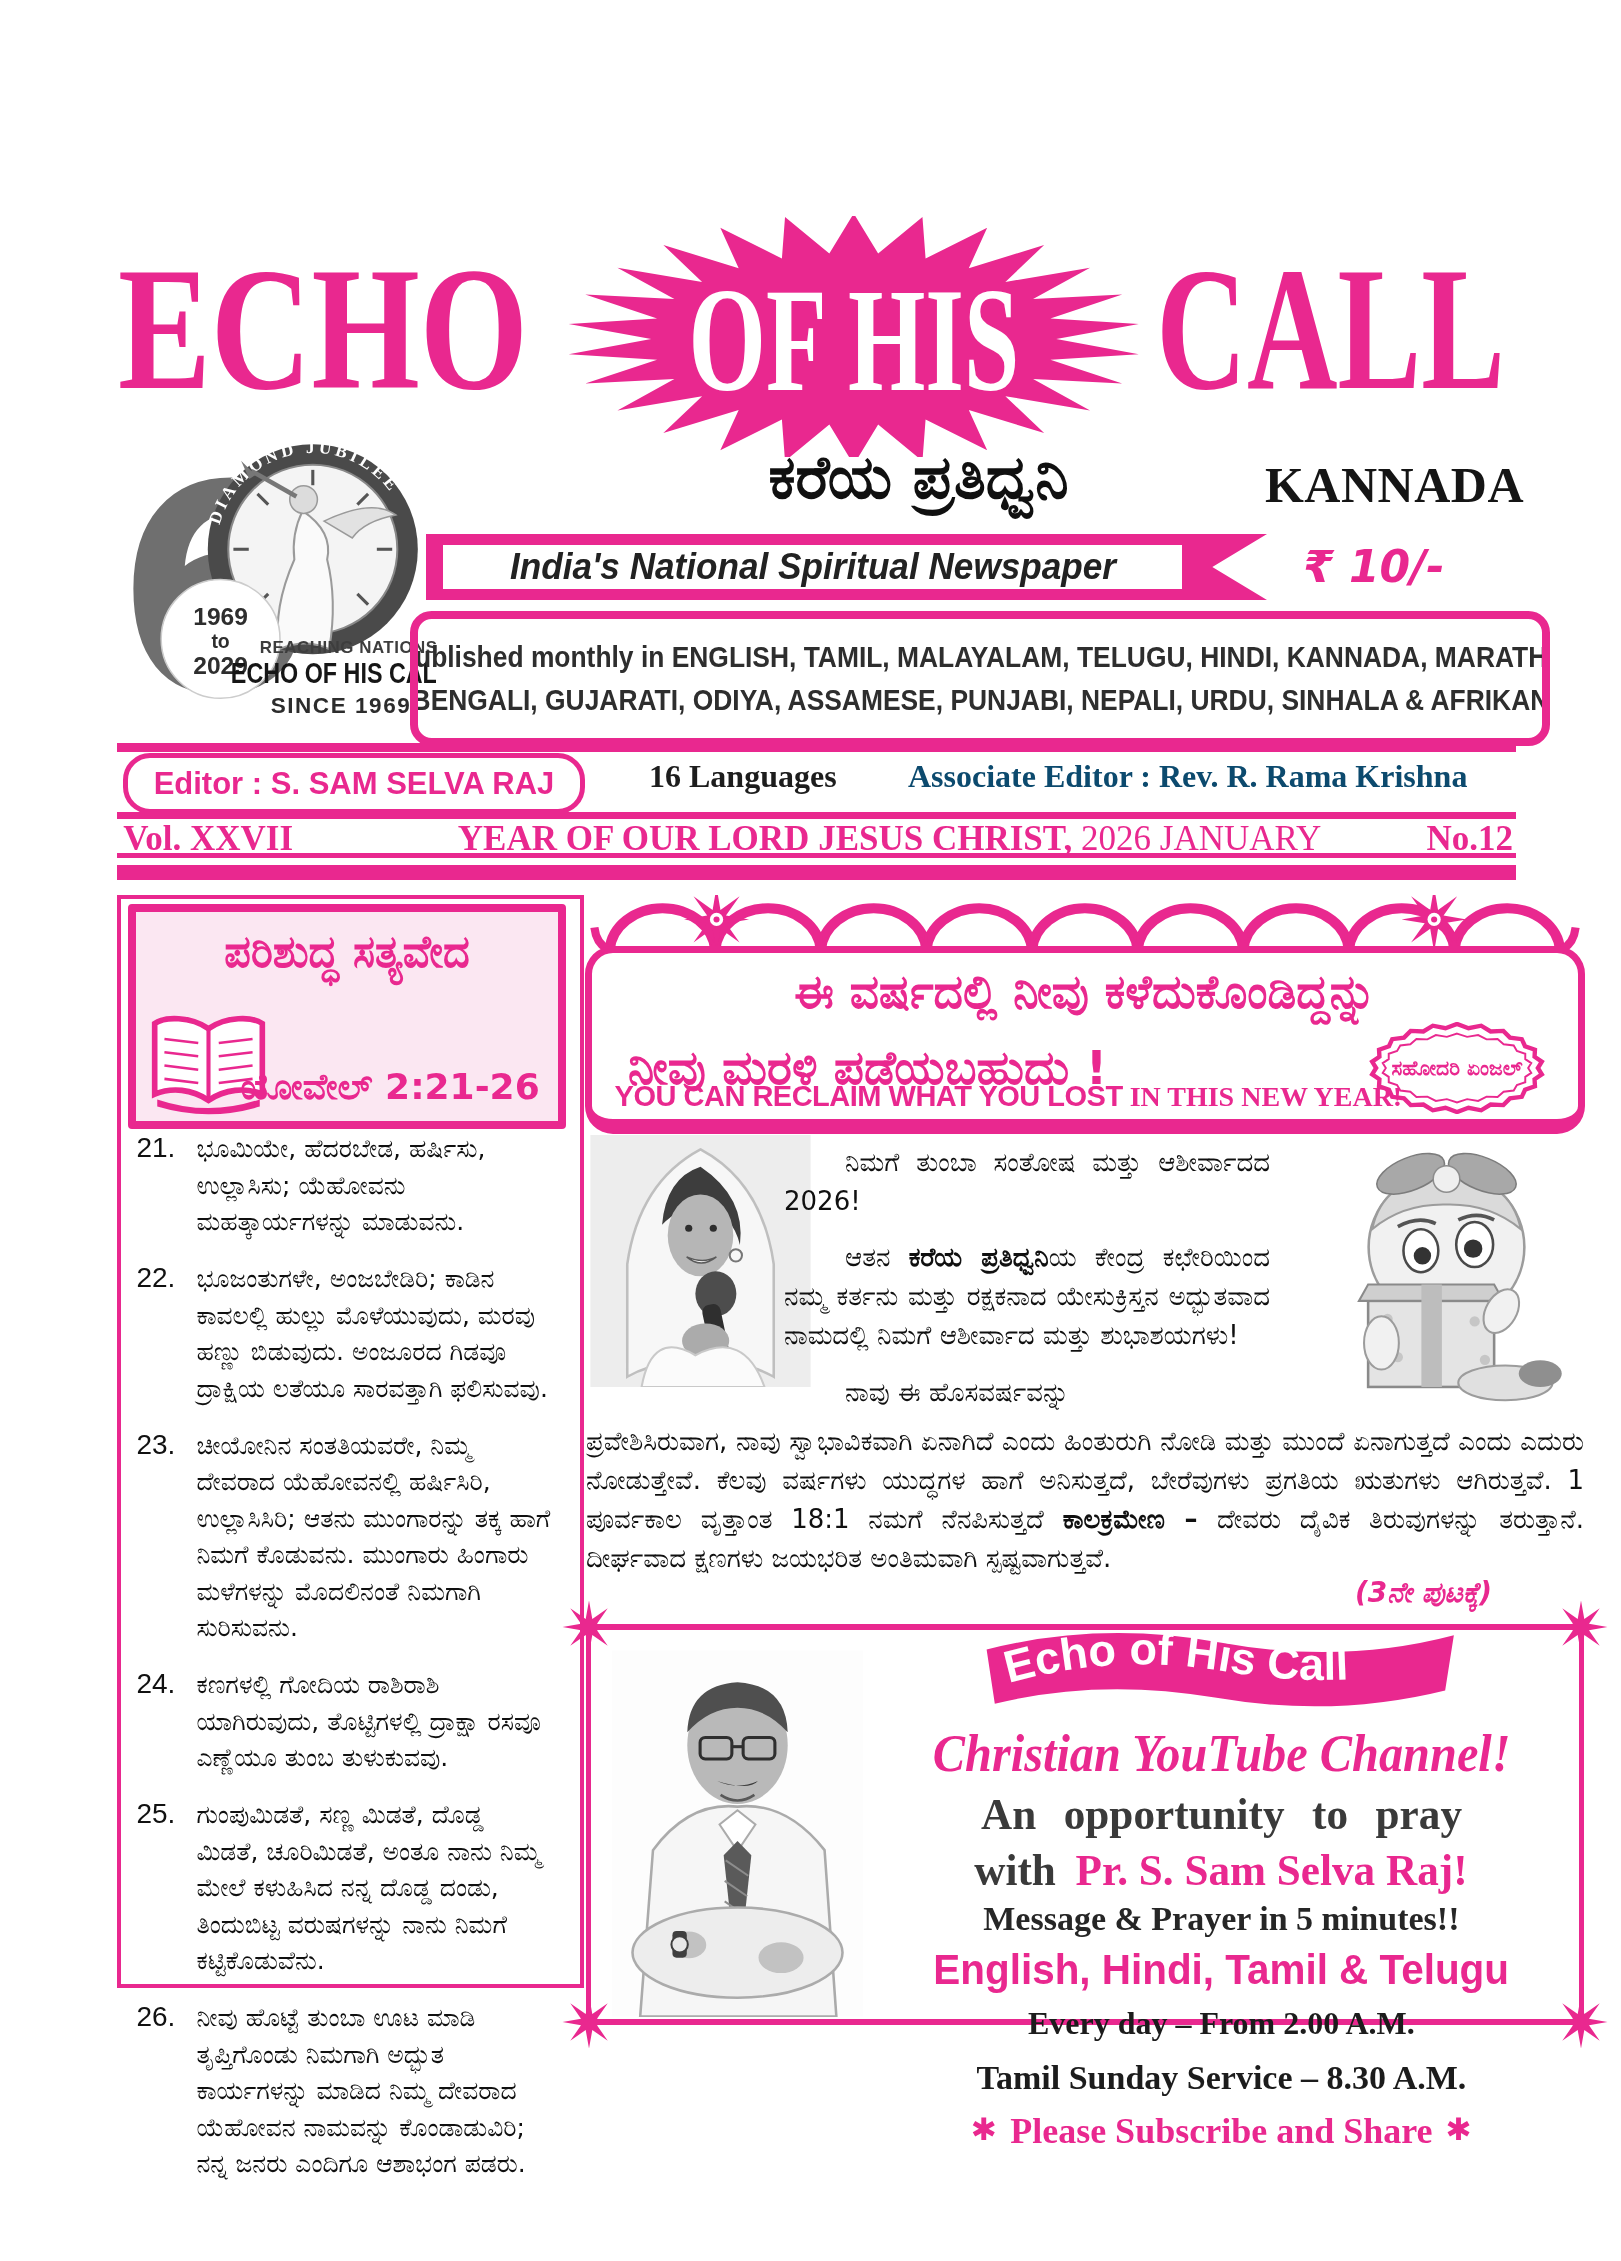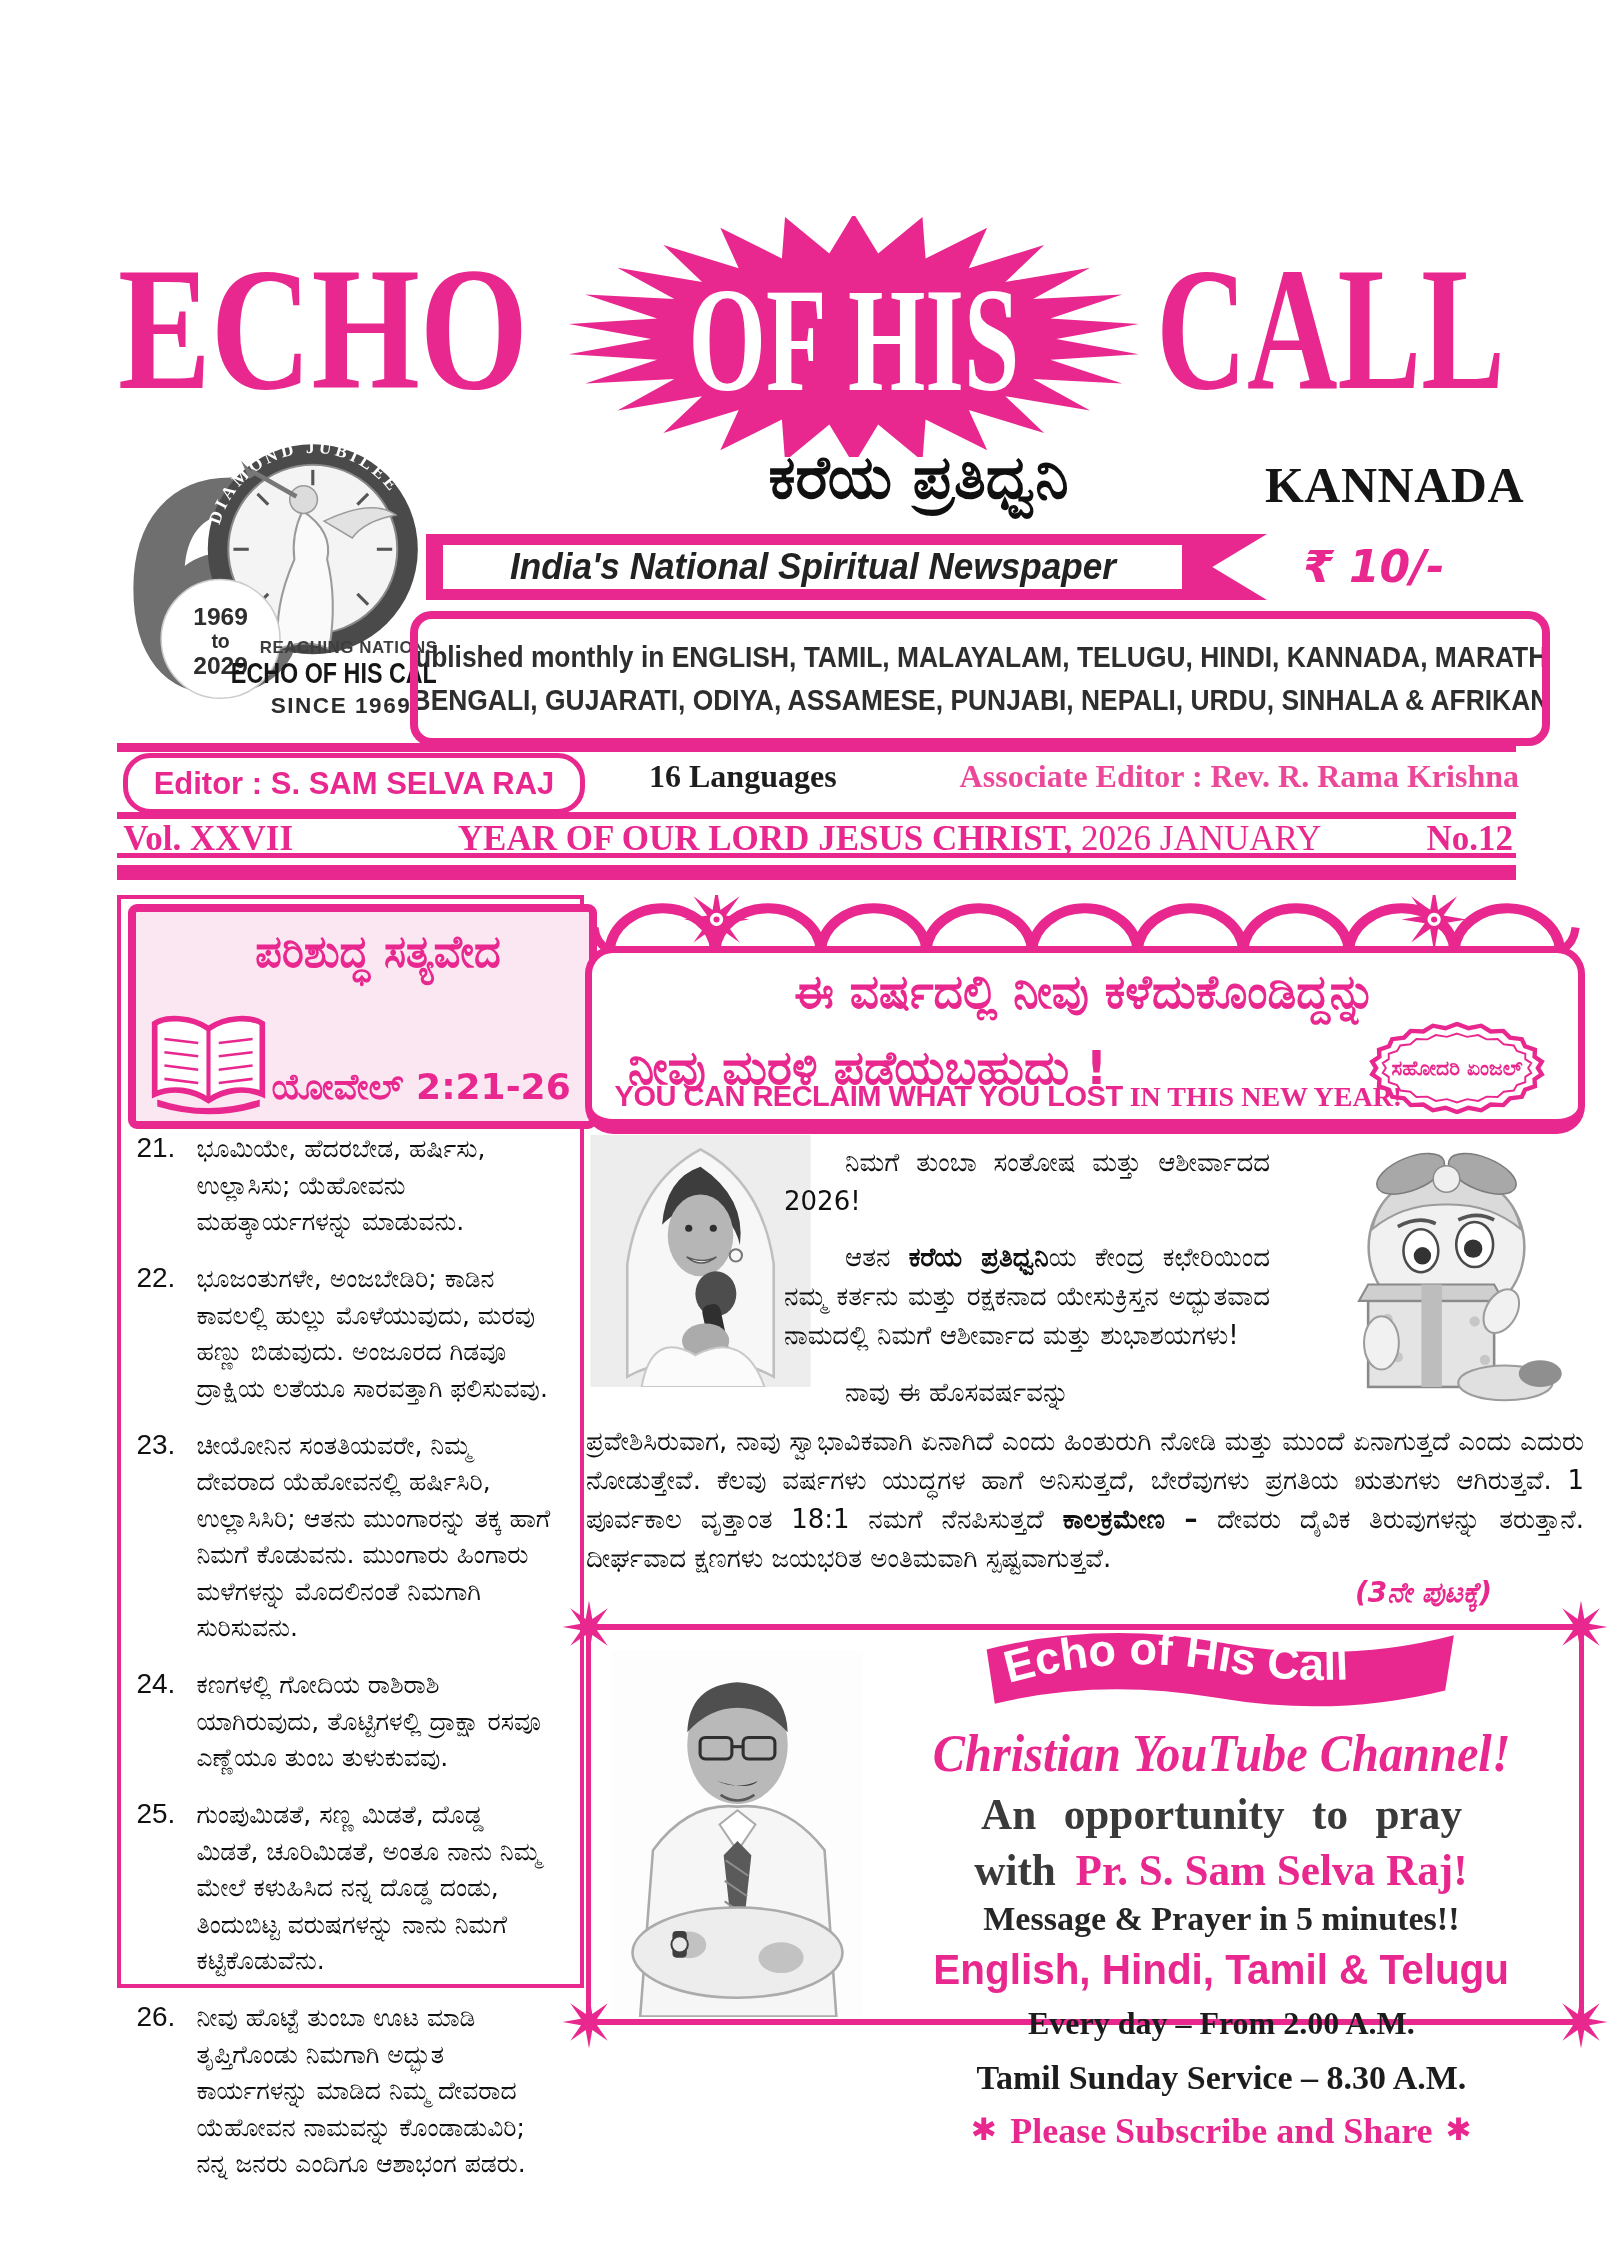--- a/index.html
+++ b/index.html
@@ -20,32 +20,32 @@
   .price{left:1303px;top:541px;width:185px;font-family:"DejaVu Sans",sans-serif;
          font-style:italic;font-weight:bold;font-size:44px;color:#E9288F;}
   .pubbox{left:410px;top:611px;width:1124px;height:119px;border:8.2px solid #E9288F;border-radius:21.6px;
           display:flex;flex-direction:column;align-items:center;justify-content:center;gap:9.2px;overflow:hidden;}
   .publine{font-weight:bold;font-size:30px;color:#2e2e2e;transform:scaleX(.88);white-space:nowrap;}
   
   .edbadge{left:123px;top:753px;width:452px;height:51px;border:5.1px solid #E9288F;border-radius:27px;
            display:flex;align-items:center;justify-content:center;overflow:hidden;}
   .edbadge span{font-family:Liberation Sans, sans-serif;font-weight:bold;font-size:31px;color:#E9288F;white-space:nowrap;}
   .langs{left:649px;top:758px;font-family:"Liberation Serif",serif;font-weight:bold;font-size:32px;color:#1d1d1d;}
-  .assoc{left:908px;top:758px;width:611px;text-align:right;font-family:"Liberation Serif",serif;
-         font-weight:bold;font-size:32px;color:#ec4899;white-space:nowrap;}
+  .assoc{left:908px;top:758px;width:611px;text-align:left;font-family:"Liberation Serif",serif;
+         font-weight:bold;font-size:32px;color:#0c4a6e;white-space:nowrap;}
   .issue-row{left:117px;top:819px;width:1399px;height:37px;}
   .vol{position:absolute;left:6.2px;top:0;font-family:"Liberation Serif",serif;font-weight:bold;font-size:35px;color:#E9288F;}
   .yearline{position:absolute;left:298px;width:949px;top:0;text-align:center;font-family:"Liberation Serif",serif;
             font-weight:bold;font-size:35px;color:#E9288F;white-space:nowrap;}
   .yearline .lt{font-weight:normal;}
   .no{position:absolute;right:3.1px;top:0;font-family:"Liberation Serif",serif;font-weight:bold;font-size:35px;color:#E9288F;}
   
   .scripture-outer{left:117px;top:895px;width:459px;height:1085px;border:4.1px solid #E9288F;}
   .scripture-head{position:absolute;left:7.2px;top:5.1px;width:422px;height:209px;background:#FBE7F2;
-                  border:8.2px solid #E9288F;border-radius:9px;overflow:hidden;padding-left:31px;}
+                  border:8.2px solid #E9288F;border-radius:4px;overflow:hidden;}
   .sc-title{margin-top:13.3px;text-align:center;font-size:45px;font-weight:bold;color:#E9288F;transform:scaleX(.92);white-space:nowrap;}
   .sc-instr{margin-top:13.3px;text-align:center;font-size:26px;font-weight:bold;color:#272727;line-height:1.35;}
   .sc-ref{position:absolute;right:18.5px;bottom:13.3px;font-size:36px;font-weight:bold;color:#E9288F;white-space:nowrap;}
   .bookicon{position:absolute;left:11.3px;bottom:6.2px;}
   .verses{position:absolute;left:15.4px;top:232px;width:417px;}
   .verse{position:relative;padding-left:60px;margin-bottom:20.5px;}
   .vnum{position:absolute;left:0;top:1px;font-size:28px;color:#111;}
   .vtext{font-size:25px;line-height:1.46;color:#101010;text-align:justify;}
   
   .feature{left:585px;top:895px;width:1000px;height:239px;}

